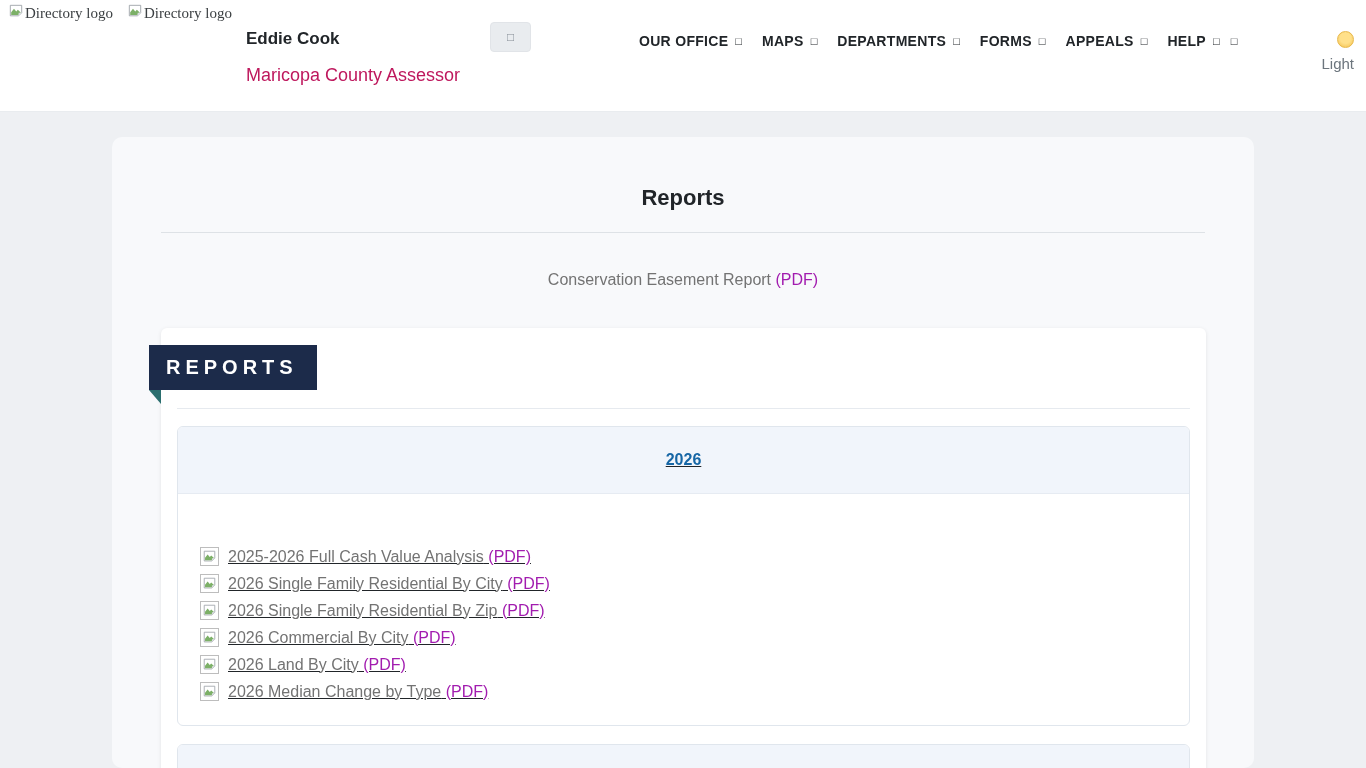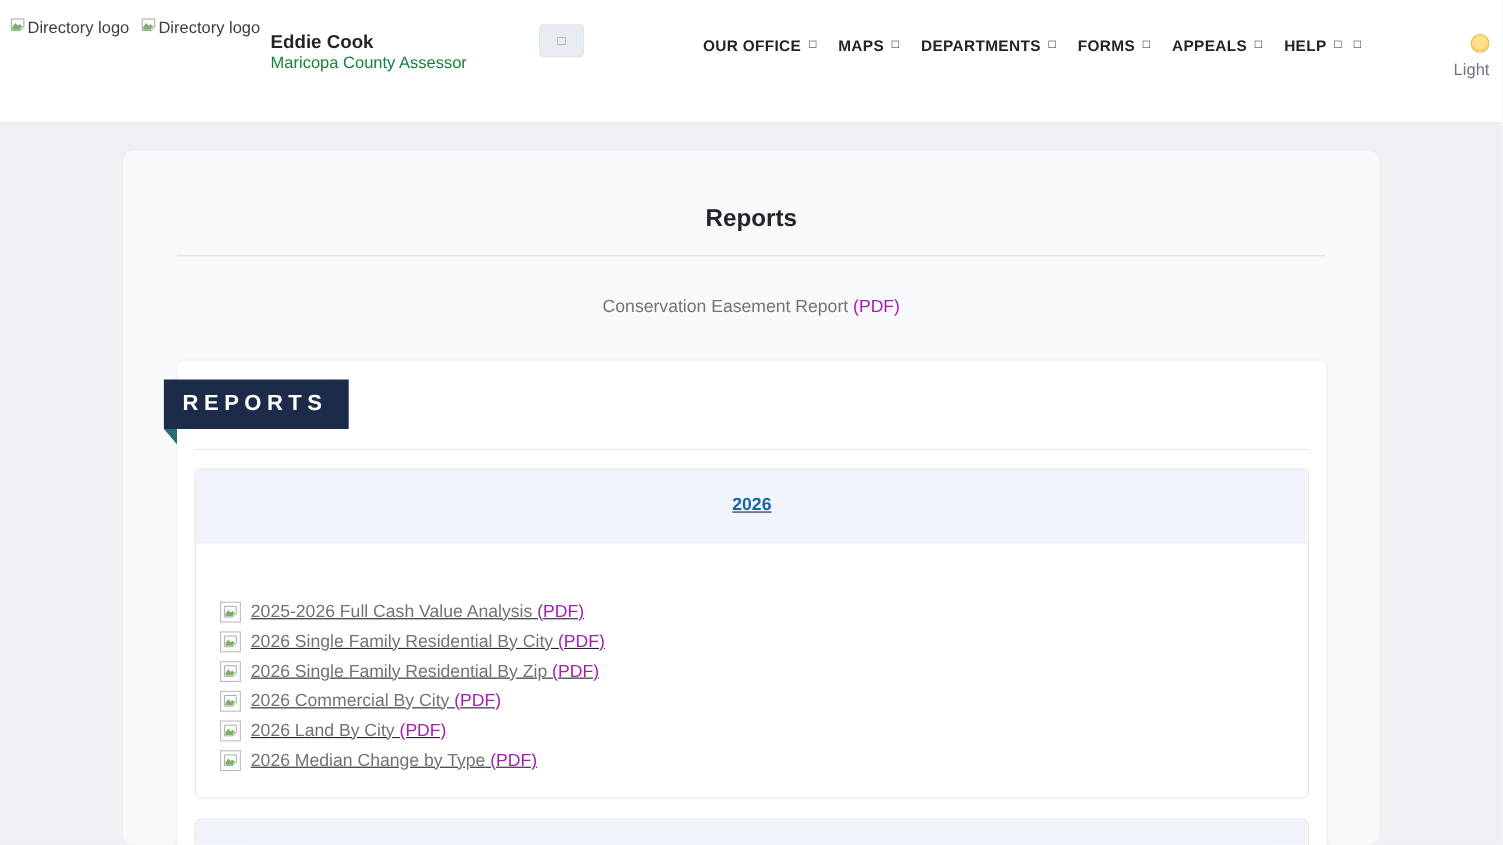--- a/index.html
+++ b/index.html
@@ -13,38 +13,39 @@
   
   .site-header {
     position: relative;
     width: 1366px;
     height: 112px;
     background: #ffffff;
     border-bottom: 1px solid #e9ecef;
   }
   .logo-broken {
     position: absolute;
-    top: 14px;
+    top: 2px;
     height: 22px;
     width: 113px;
     overflow: hidden;
     white-space: nowrap;
     display: flex;
     align-items: center;
     gap: 2px;
     font-size: 15px;
     color: #3c4043;
+    font-family: Liberation Serif, serif;
   }
   .logo-broken.first { left: 9px; }
   .logo-broken.second { left: 128px; }
   .broken-ico { flex: 0 0 auto; display: inline-block; }
 
   .assessor-block { position: absolute; left: 246px; top: 29px; }
   .assessor-name { font-size: 17px; font-weight: bold; color: #212529; }
-  .assessor-title { margin-top: 0; font-size: 15px; color: #15803d; }
+  .assessor-title { margin-top: 16px; font-size: 18px; color: #be185d; }
 
   .search-btn {
     position: absolute;
     left: 490px;
     top: 22px;
     width: 41px;
     height: 30px;
     background: #e9ecef;
     border: 1px solid #e1e4e8;
     border-radius: 4px;

